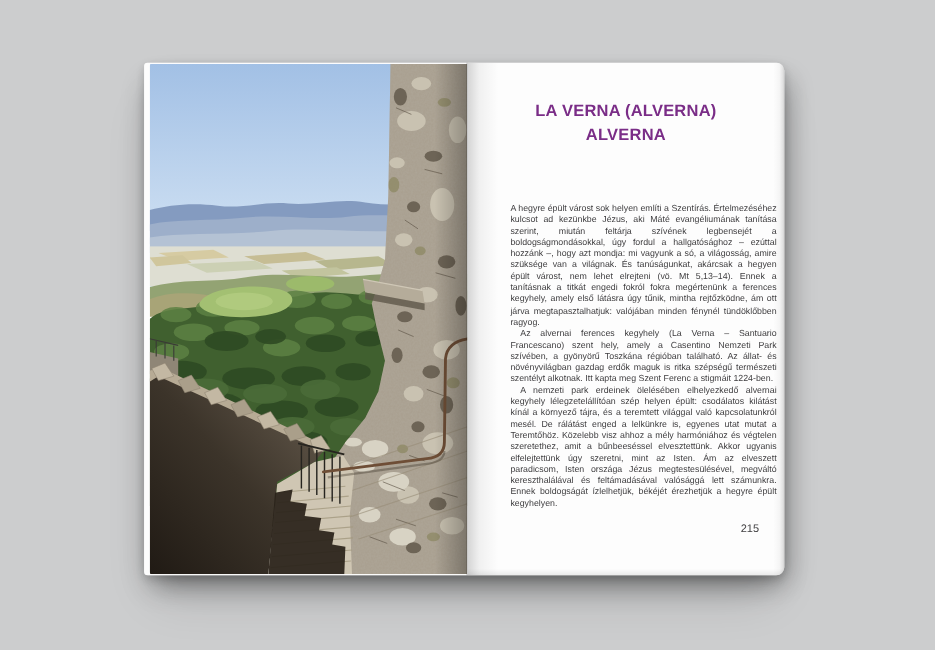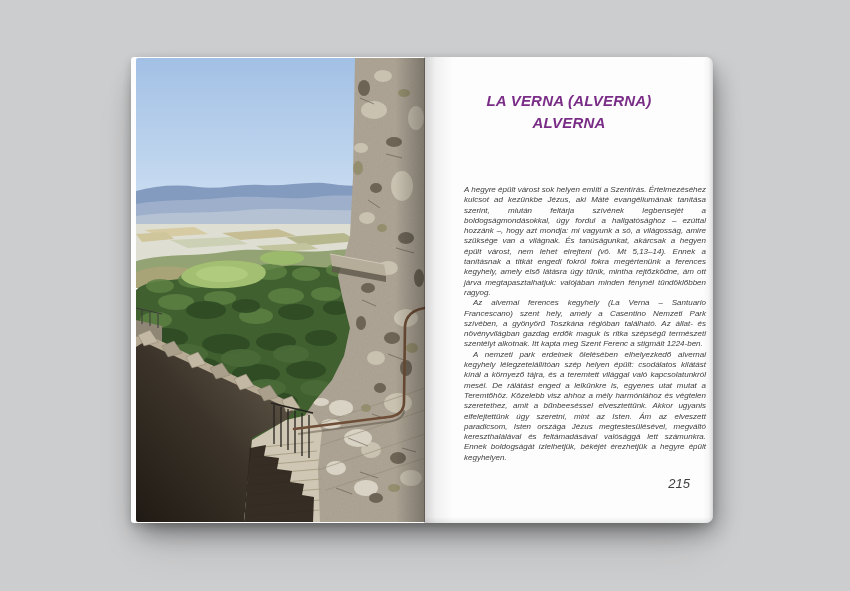--- a/index.html
+++ b/index.html
@@ -1,20 +1,19 @@
 <!DOCTYPE html>
 <html lang="hu"><head>
 <meta charset="utf-8">
 <style>
   html,body{margin:0;padding:0;}
   .stage{
     position:relative;width:850px;height:591px;overflow:hidden;
     background:#cccdce;
     font-family:"Liberation Sans",sans-serif;
-    font-style:italic;
   }
   .book{
     position:absolute;left:131px;top:57px;width:582px;height:466px;
     border-radius:4px 8px 8px 4px;
     box-shadow:0 14px 26px -6px rgba(0,0,0,.30),
                10px 10px 22px -4px rgba(0,0,0,.18),
                0 3px 8px rgba(0,0,0,.16),
                0 28px 44px -12px rgba(0,0,0,.14);
   }
   .page{position:absolute;top:0;height:466px;background:#fdfdfd;}
@@ -53,21 +52,21 @@
   .body-text{
     position:absolute;left:6px;top:128px;width:242px;
     font-size:8px;line-height:10.3px;color:#3e3d3f;
     text-align:justify;
     margin-left:33px;
   }
   .body-text p{margin:0;hyphens:auto;-webkit-hyphens:auto;}
   .body-text p + p{text-indent:9px;}
   .pagenum{
     position:absolute;top:419px;right:23px;
-    font-size:13px;color:#3e3d3f;
+    font-size:10px;color:#3e3d3f;
   }
 </style>
 </head>
 <body>
 
 <div class="stage">
   <div class="book">
 
     <div class="page page-left">
       <div class="photo">

